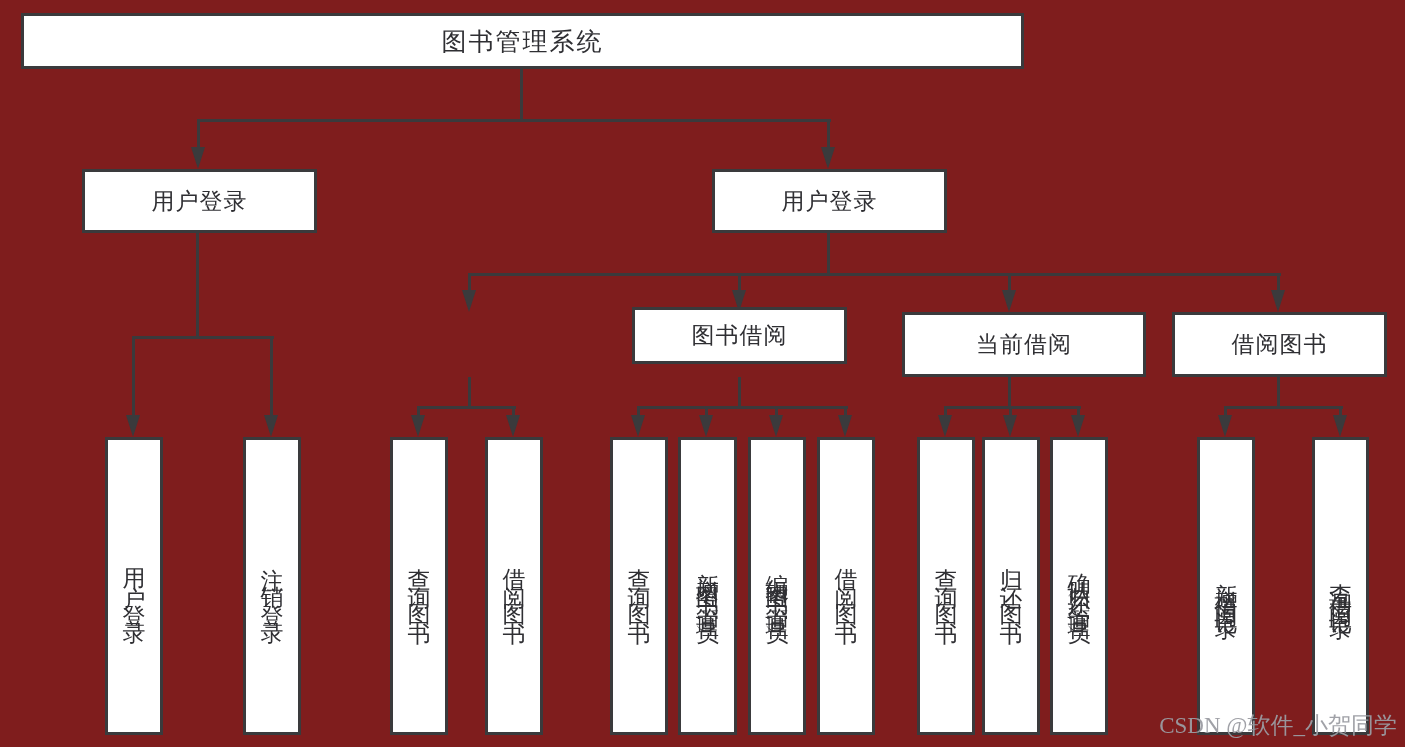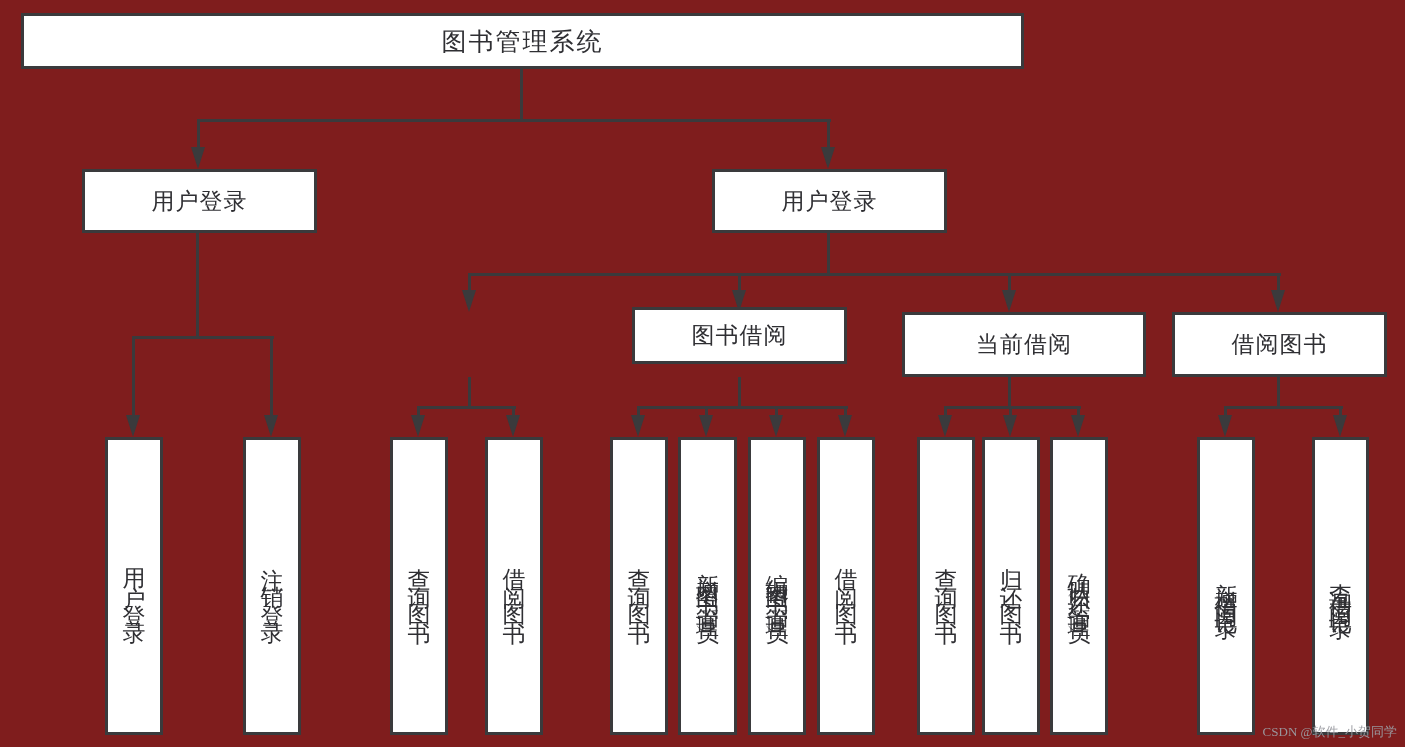--- a/index.html
+++ b/index.html
@@ -46,21 +46,21 @@
     position:absolute;left:50%;margin-left:-7.5px;bottom:0;
     width:0;height:0;
     border-left:7.5px solid transparent;
     border-right:7.5px solid transparent;
     border-top:22px solid #3a3a3c;
   }
   
   .watermark{
     position:absolute;
     right:8px;bottom:6px;
-    font-size:13px;
+    font-size:23px;
     color:rgba(155,156,162,0.95);
     white-space:nowrap;
   }
 </style>
 </head>
 <body>
 
 <div class="stage">
 
   <div class="vline" style="left:520px;top:69px;height:53px;"></div>

